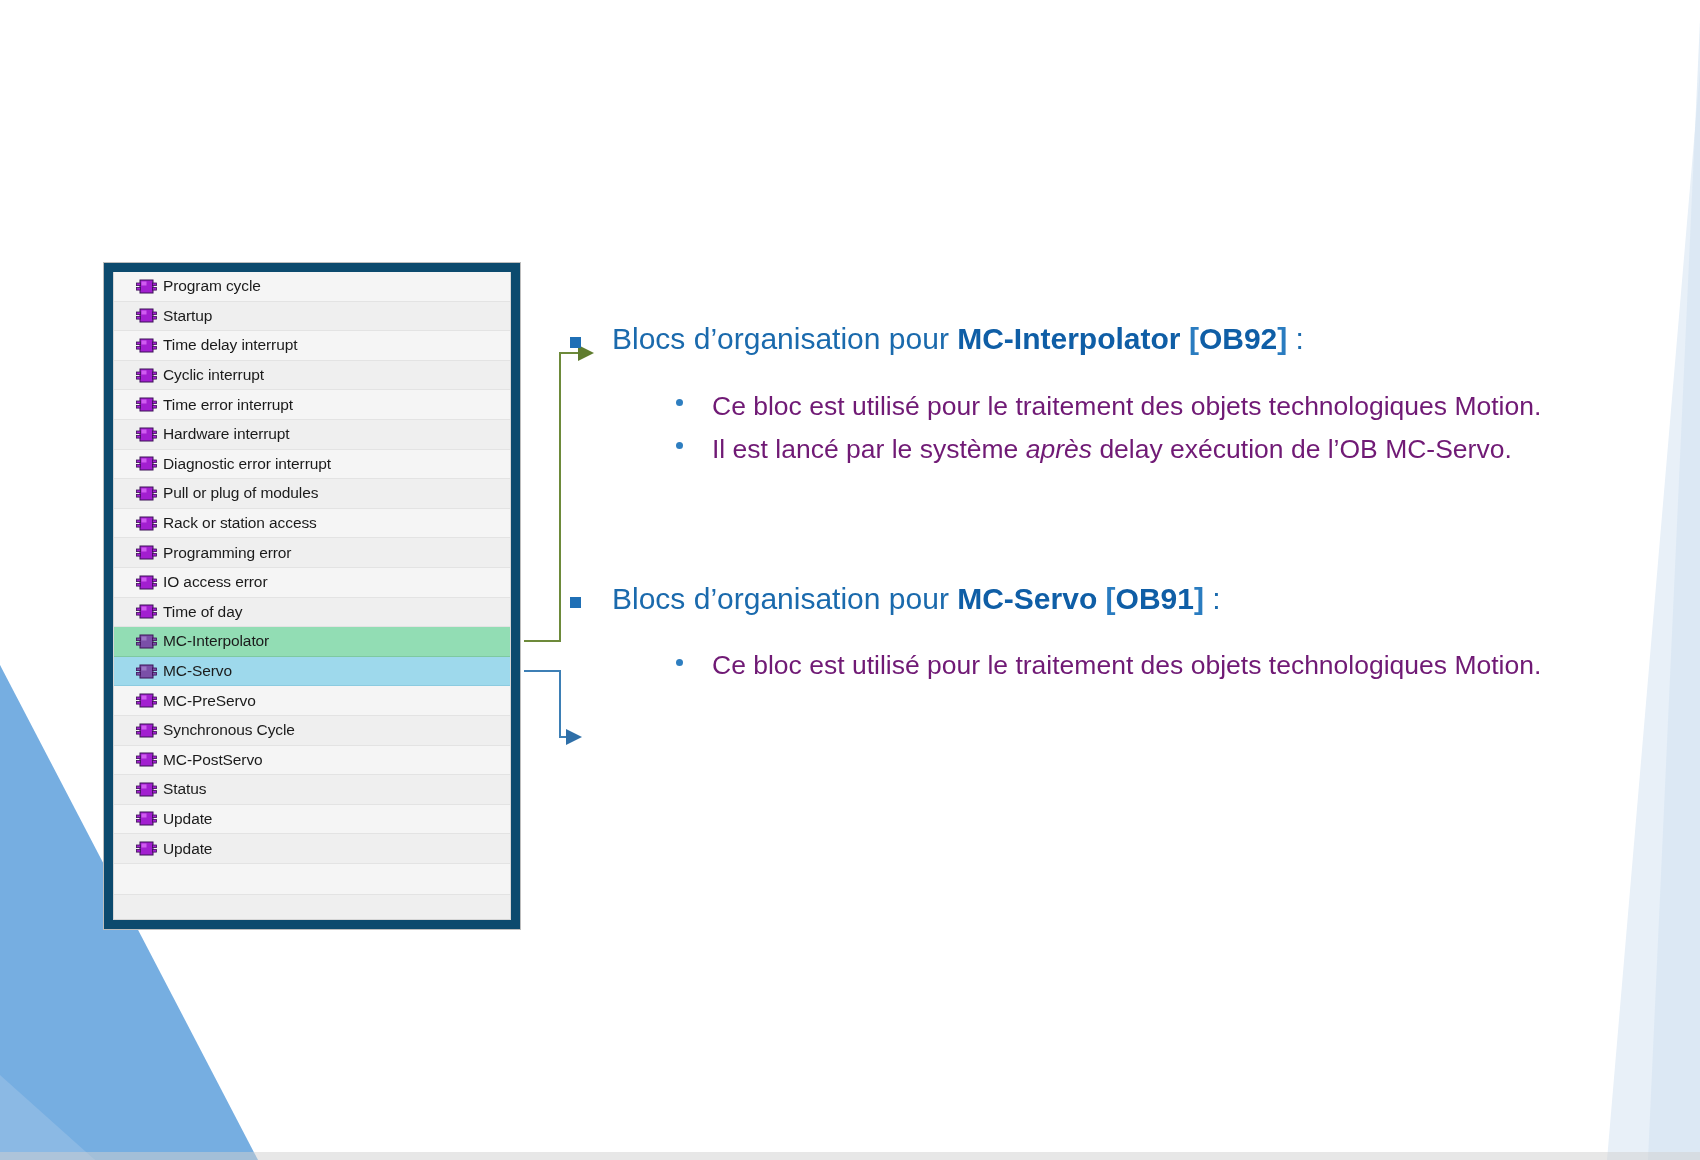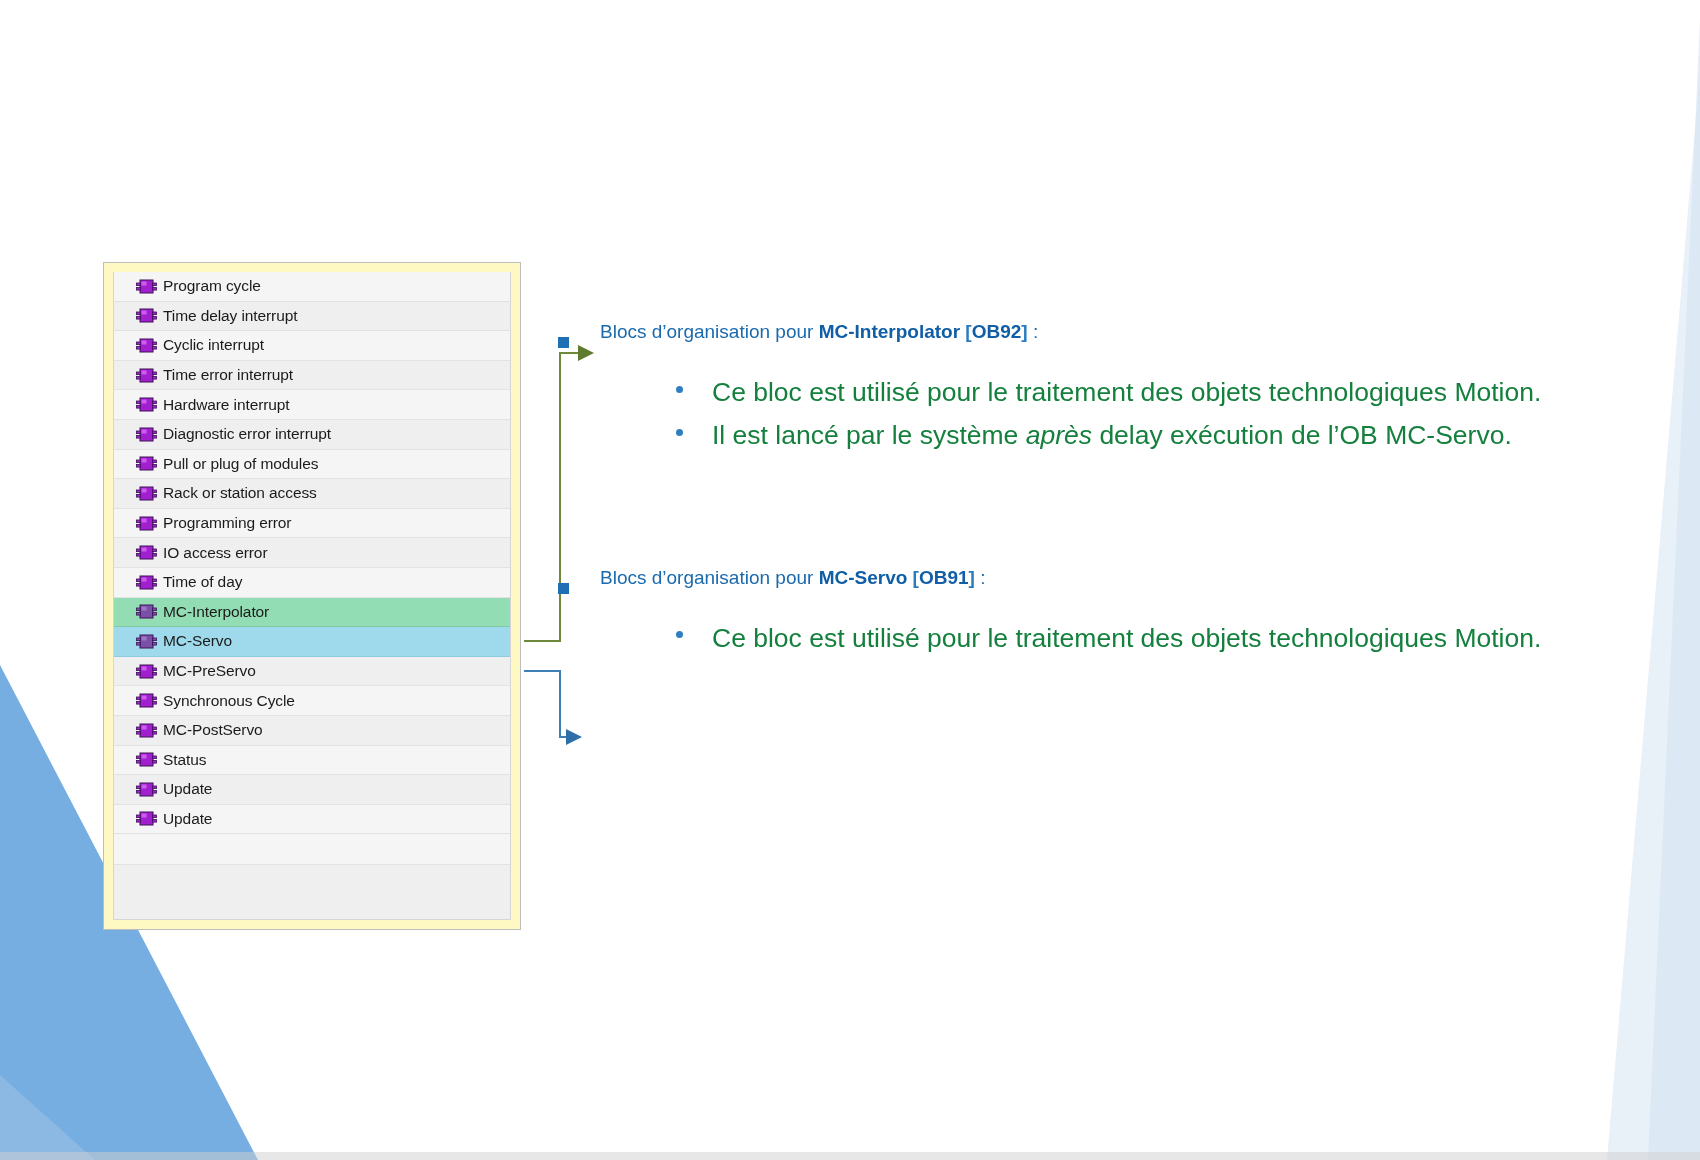--- a/index.html
+++ b/index.html
@@ -9,21 +9,21 @@
     font-family:"Liberation Sans",sans-serif;
     position:relative;overflow:hidden;
   }
 
   
   #deco{position:absolute;inset:0;pointer-events:none;}
 
   
   #ob-panel{
     position:absolute;left:103px;top:262px;width:418px;height:668px;
-    background:#fef9c3;
+    background:#0c4a6e;
     border:1px solid #bdbdbd;
     box-sizing:border-box;
     padding:9px 9px 9px 9px;
   }
   #ob-list{
     background:#f1f1f1;
     height:100%;
     box-sizing:border-box;
     border:1px solid #d6d6d6;
     border-top:none;
@@ -65,33 +65,34 @@
   #content{
     position:absolute;left:600px;top:320px;width:1010px;
   }
   .sect{margin-bottom:0;}
   .sq-bullet{
     position:absolute;
     width:11px;height:11px;background:#1f6fb5;
   }
   .lvl1{
     position:relative;
-    font-size:19px;
+    font-size:30px;
     color:#1a6aad;
     font-family:"Liberation Sans",sans-serif;
     line-height:1.25;
     white-space:nowrap;
+    margin-left:12px;
   }
   .lvl1 b{color:#0f5ea6;font-weight:bold;}
   .lvl1 .brk{color:#2a7cc0;font-weight:bold;}
   .sublist{margin:28px 0 0 72px;padding:0;list-style:none;}
   .sub-li{
     position:relative;
     font-size:26.5px;
-    color:#15803d;
+    color:#701a75;
     line-height:1.55;
     text-align:justify;
     padding-left:40px;
     margin-bottom:2px;
     font-family:"Liberation Sans",sans-serif;
   }
   .sub-li .dot{
     position:absolute;left:4px;top:0.52em;
     width:7px;height:7px;border-radius:50%;
     background:#2e7ec0;
@@ -132,20 +133,31 @@
       <div class="ob-row">
         <svg class="ob-icon" viewBox="0 0 21 15">
           <rect x="4" y="1" width="13" height="13" fill="#a21fd0" stroke="#3d1257" stroke-width="1"></rect>
           <rect x="5.5" y="2.5" width="5" height="4" fill="#cf5cf0"></rect>
           <rect x="0.5" y="4" width="4" height="2.6" fill="#a21fd0" stroke="#3d1257" stroke-width="0.8"></rect>
           <rect x="0.5" y="8.5" width="4" height="2.6" fill="#a21fd0" stroke="#3d1257" stroke-width="0.8"></rect>
           <rect x="16.5" y="4" width="4" height="2.6" fill="#a21fd0" stroke="#3d1257" stroke-width="0.8"></rect>
           <rect x="16.5" y="8.5" width="4" height="2.6" fill="#a21fd0" stroke="#3d1257" stroke-width="0.8"></rect>
         </svg>
         <span class="ob-label">Program cycle</span>
+      </div>
+      <div class="ob-row">
+        <svg class="ob-icon" viewBox="0 0 21 15">
+          <rect x="4" y="1" width="13" height="13" fill="#a21fd0" stroke="#3d1257" stroke-width="1"></rect>
+          <rect x="5.5" y="2.5" width="5" height="4" fill="#cf5cf0"></rect>
+          <rect x="0.5" y="4" width="4" height="2.6" fill="#a21fd0" stroke="#3d1257" stroke-width="0.8"></rect>
+          <rect x="0.5" y="8.5" width="4" height="2.6" fill="#a21fd0" stroke="#3d1257" stroke-width="0.8"></rect>
+          <rect x="16.5" y="4" width="4" height="2.6" fill="#a21fd0" stroke="#3d1257" stroke-width="0.8"></rect>
+          <rect x="16.5" y="8.5" width="4" height="2.6" fill="#a21fd0" stroke="#3d1257" stroke-width="0.8"></rect>
+        </svg>
+        <span class="ob-label">Startup</span>
       </div>
       <div class="ob-row">
         <svg class="ob-icon" viewBox="0 0 21 15">
           <rect x="4" y="1" width="13" height="13" fill="#a21fd0" stroke="#3d1257" stroke-width="1"></rect>
           <rect x="5.5" y="2.5" width="5" height="4" fill="#cf5cf0"></rect>
           <rect x="0.5" y="4" width="4" height="2.6" fill="#a21fd0" stroke="#3d1257" stroke-width="0.8"></rect>
           <rect x="0.5" y="8.5" width="4" height="2.6" fill="#a21fd0" stroke="#3d1257" stroke-width="0.8"></rect>
           <rect x="16.5" y="4" width="4" height="2.6" fill="#a21fd0" stroke="#3d1257" stroke-width="0.8"></rect>
           <rect x="16.5" y="8.5" width="4" height="2.6" fill="#a21fd0" stroke="#3d1257" stroke-width="0.8"></rect>
         </svg>

